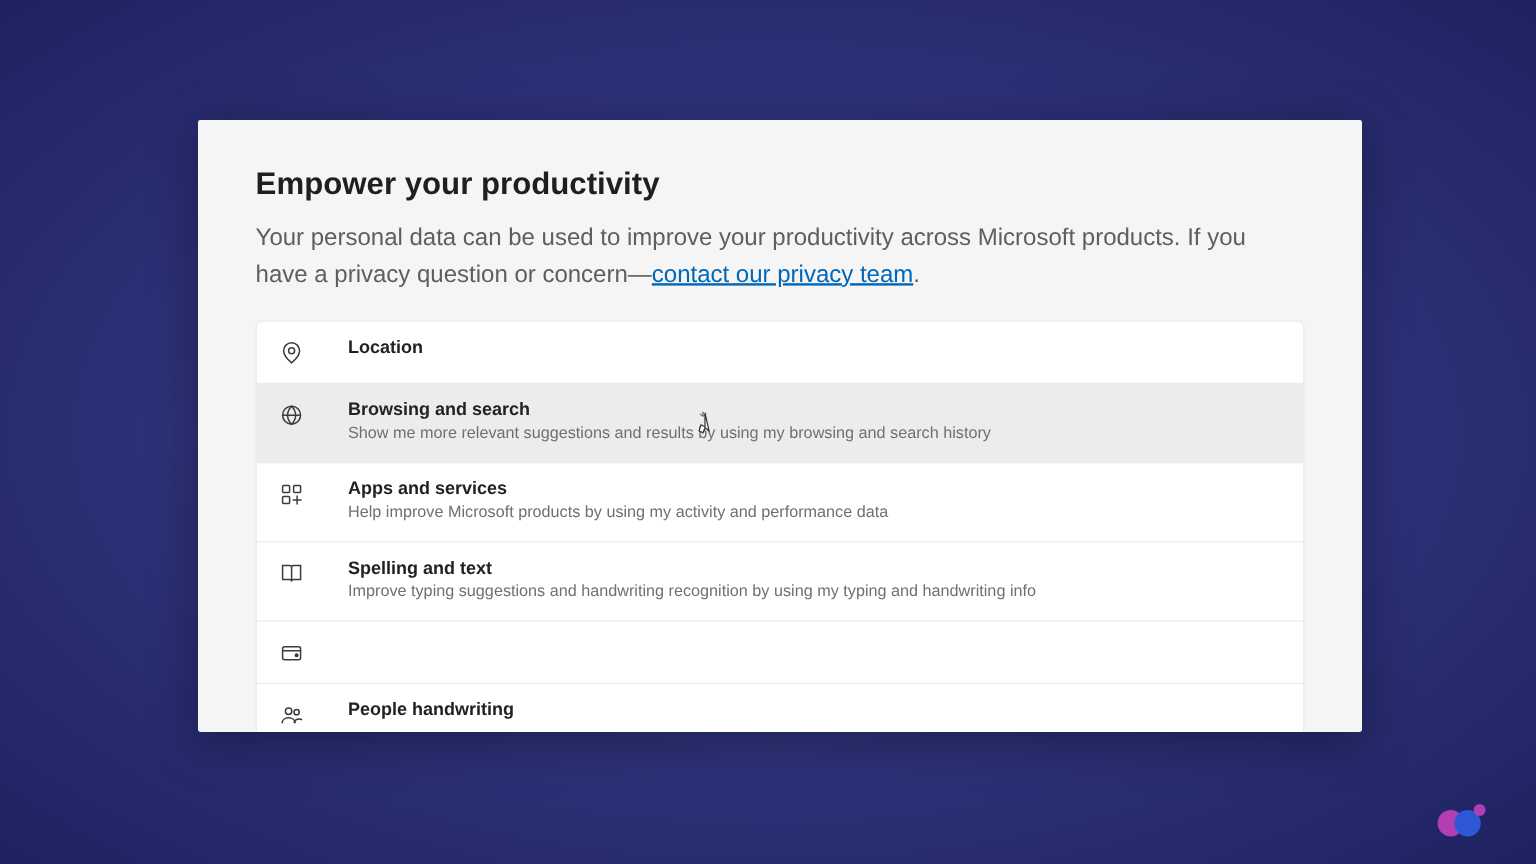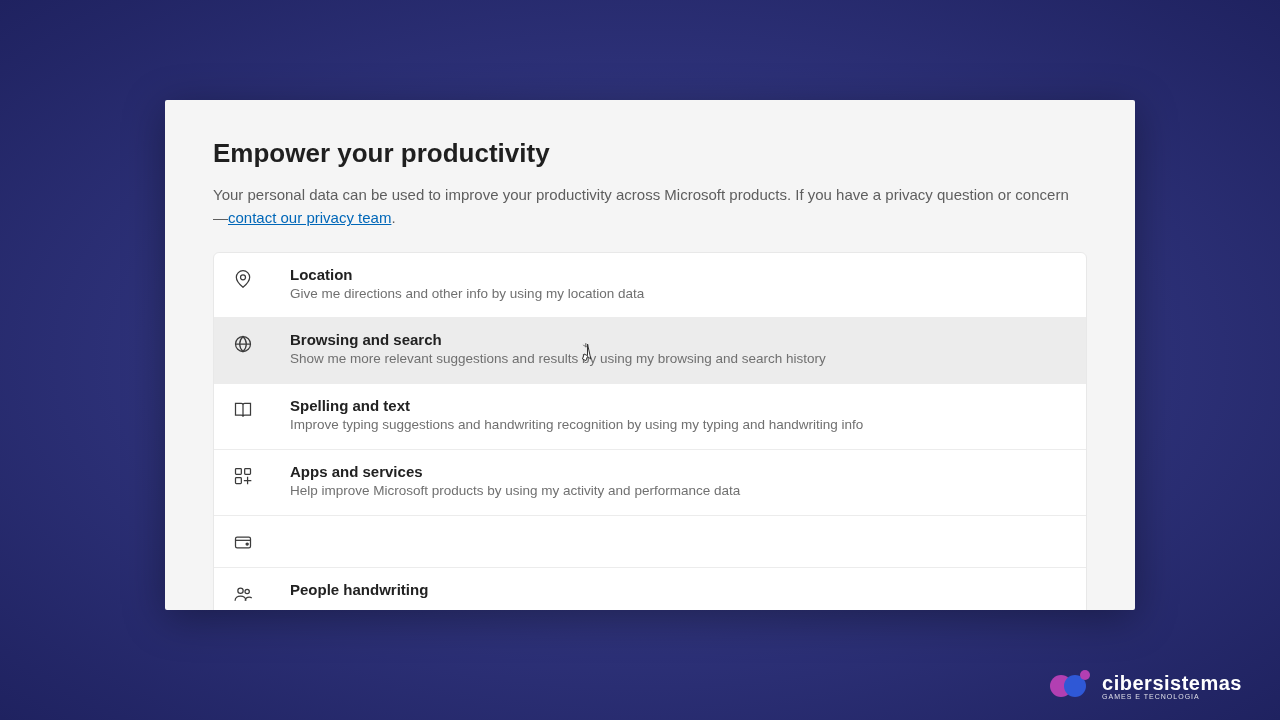--- a/index.html
+++ b/index.html
@@ -21,21 +21,21 @@
     padding: 38px 48px 0 48px;
     overflow: hidden;
   }
   .title {
     font-size: 26px;
     font-weight: 600;
     color: #1f1f1f;
     margin-bottom: 14px;
   }
   .subtitle {
-    font-size: 15px;
+    font-size: 20px;
     color: #5e5e5e;
     line-height: 1.55;
     margin-bottom: 22px;
     max-width: 870px;
   }
   .subtitle a {
     color: #0067b8;
     text-decoration: underline;
     cursor: pointer;
   }
@@ -123,61 +123,60 @@
 
     <div class="setting-row">
       <span class="icon-slot">
         <svg viewBox="0 0 24 24">
             <circle cx="12" cy="10" r="3"></circle>
             <path d="M12 2a8 8 0 0 0-8 8c0 5.5 8 12 8 12s8-6.5 8-12a8 8 0 0 0-8-8z"></path>
           </svg>
       </span>
       <div class="row-text">
         <div class="row-title">Location</div>
-        <div class="row-desc">Give me directions and other info by using my location data</div>
       </div>
     </div>
 
     <div class="setting-row hover">
       <span class="icon-slot">
         <svg viewBox="0 0 24 24">
             <circle cx="12" cy="12" r="9"></circle>
             <path d="M3 12h18M12 3c2.5 2.5 4 5.7 4 9s-1.5 6.5-4 9c-2.5-2.5-4-5.7-4-9s1.5-6.5 4-9z"></path>
           </svg>
       </span>
       <div class="row-text">
         <div class="row-title">Browsing and search</div>
         <div class="row-desc">Show me more relevant suggestions and results by using my browsing and search history</div>
-      </div>
-    </div>
-
-    <div class="setting-row">
-      <span class="icon-slot">
-        <svg viewBox="0 0 24 24">
-            <path d="M3 4h7a2 2 0 0 1 2 2v14a2 2 0 0 0-2-2H3zM21 4h-7a2 2 0 0 0-2 2v14a2 2 0 0 1 2-2h7z"></path>
-          </svg>
-      </span>
-      <div class="row-text">
-        <div class="row-title">Spelling and text</div>
-        <div class="row-desc">Improve typing suggestions and handwriting recognition by using my typing and handwriting info</div>
       </div>
     </div>
 
     <div class="setting-row">
       <span class="icon-slot">
         <svg viewBox="0 0 24 24">
             <rect x="3" y="3" width="7" height="7" rx="1"></rect>
             <rect x="14" y="3" width="7" height="7" rx="1"></rect>
             <rect x="3" y="14" width="7" height="7" rx="1"></rect>
             <path d="M17.5 13v9M13 17.5h9"></path>
           </svg>
       </span>
       <div class="row-text">
         <div class="row-title">Apps and services</div>
         <div class="row-desc">Help improve Microsoft products by using my activity and performance data</div>
+      </div>
+    </div>
+
+    <div class="setting-row">
+      <span class="icon-slot">
+        <svg viewBox="0 0 24 24">
+            <path d="M3 4h7a2 2 0 0 1 2 2v14a2 2 0 0 0-2-2H3zM21 4h-7a2 2 0 0 0-2 2v14a2 2 0 0 1 2-2h7z"></path>
+          </svg>
+      </span>
+      <div class="row-text">
+        <div class="row-title">Spelling and text</div>
+        <div class="row-desc">Improve typing suggestions and handwriting recognition by using my typing and handwriting info</div>
       </div>
     </div>
 
     <div class="setting-row">
       <span class="icon-slot">
         <svg viewBox="0 0 24 24">
             <rect x="3" y="6" width="18" height="13" rx="2"></rect>
             <path d="M3 10h18"></path>
             <circle cx="17" cy="14.5" r="1.3" fill="currentColor"></circle>
           </svg>
@@ -210,17 +209,13 @@
     <path d="M7 1 L7 6 M4 3 L6 5 M10 3 L8 5" stroke="#333" stroke-width="1"></path>
   </svg>
 </div>
 
 <div class="watermark">
   <div class="wm-logo">
     <span class="wm-dot a"></span>
       <span class="wm-dot b"></span>
       <span class="wm-dot c"></span>
   </div>
-  <div class="wm-text">
-    <div class="wm-brand">cibersistemas</div>
-    <div class="wm-sub">GAMES E TECNOLOGIA</div>
-  </div>
 </div>
 
 </body></html>

